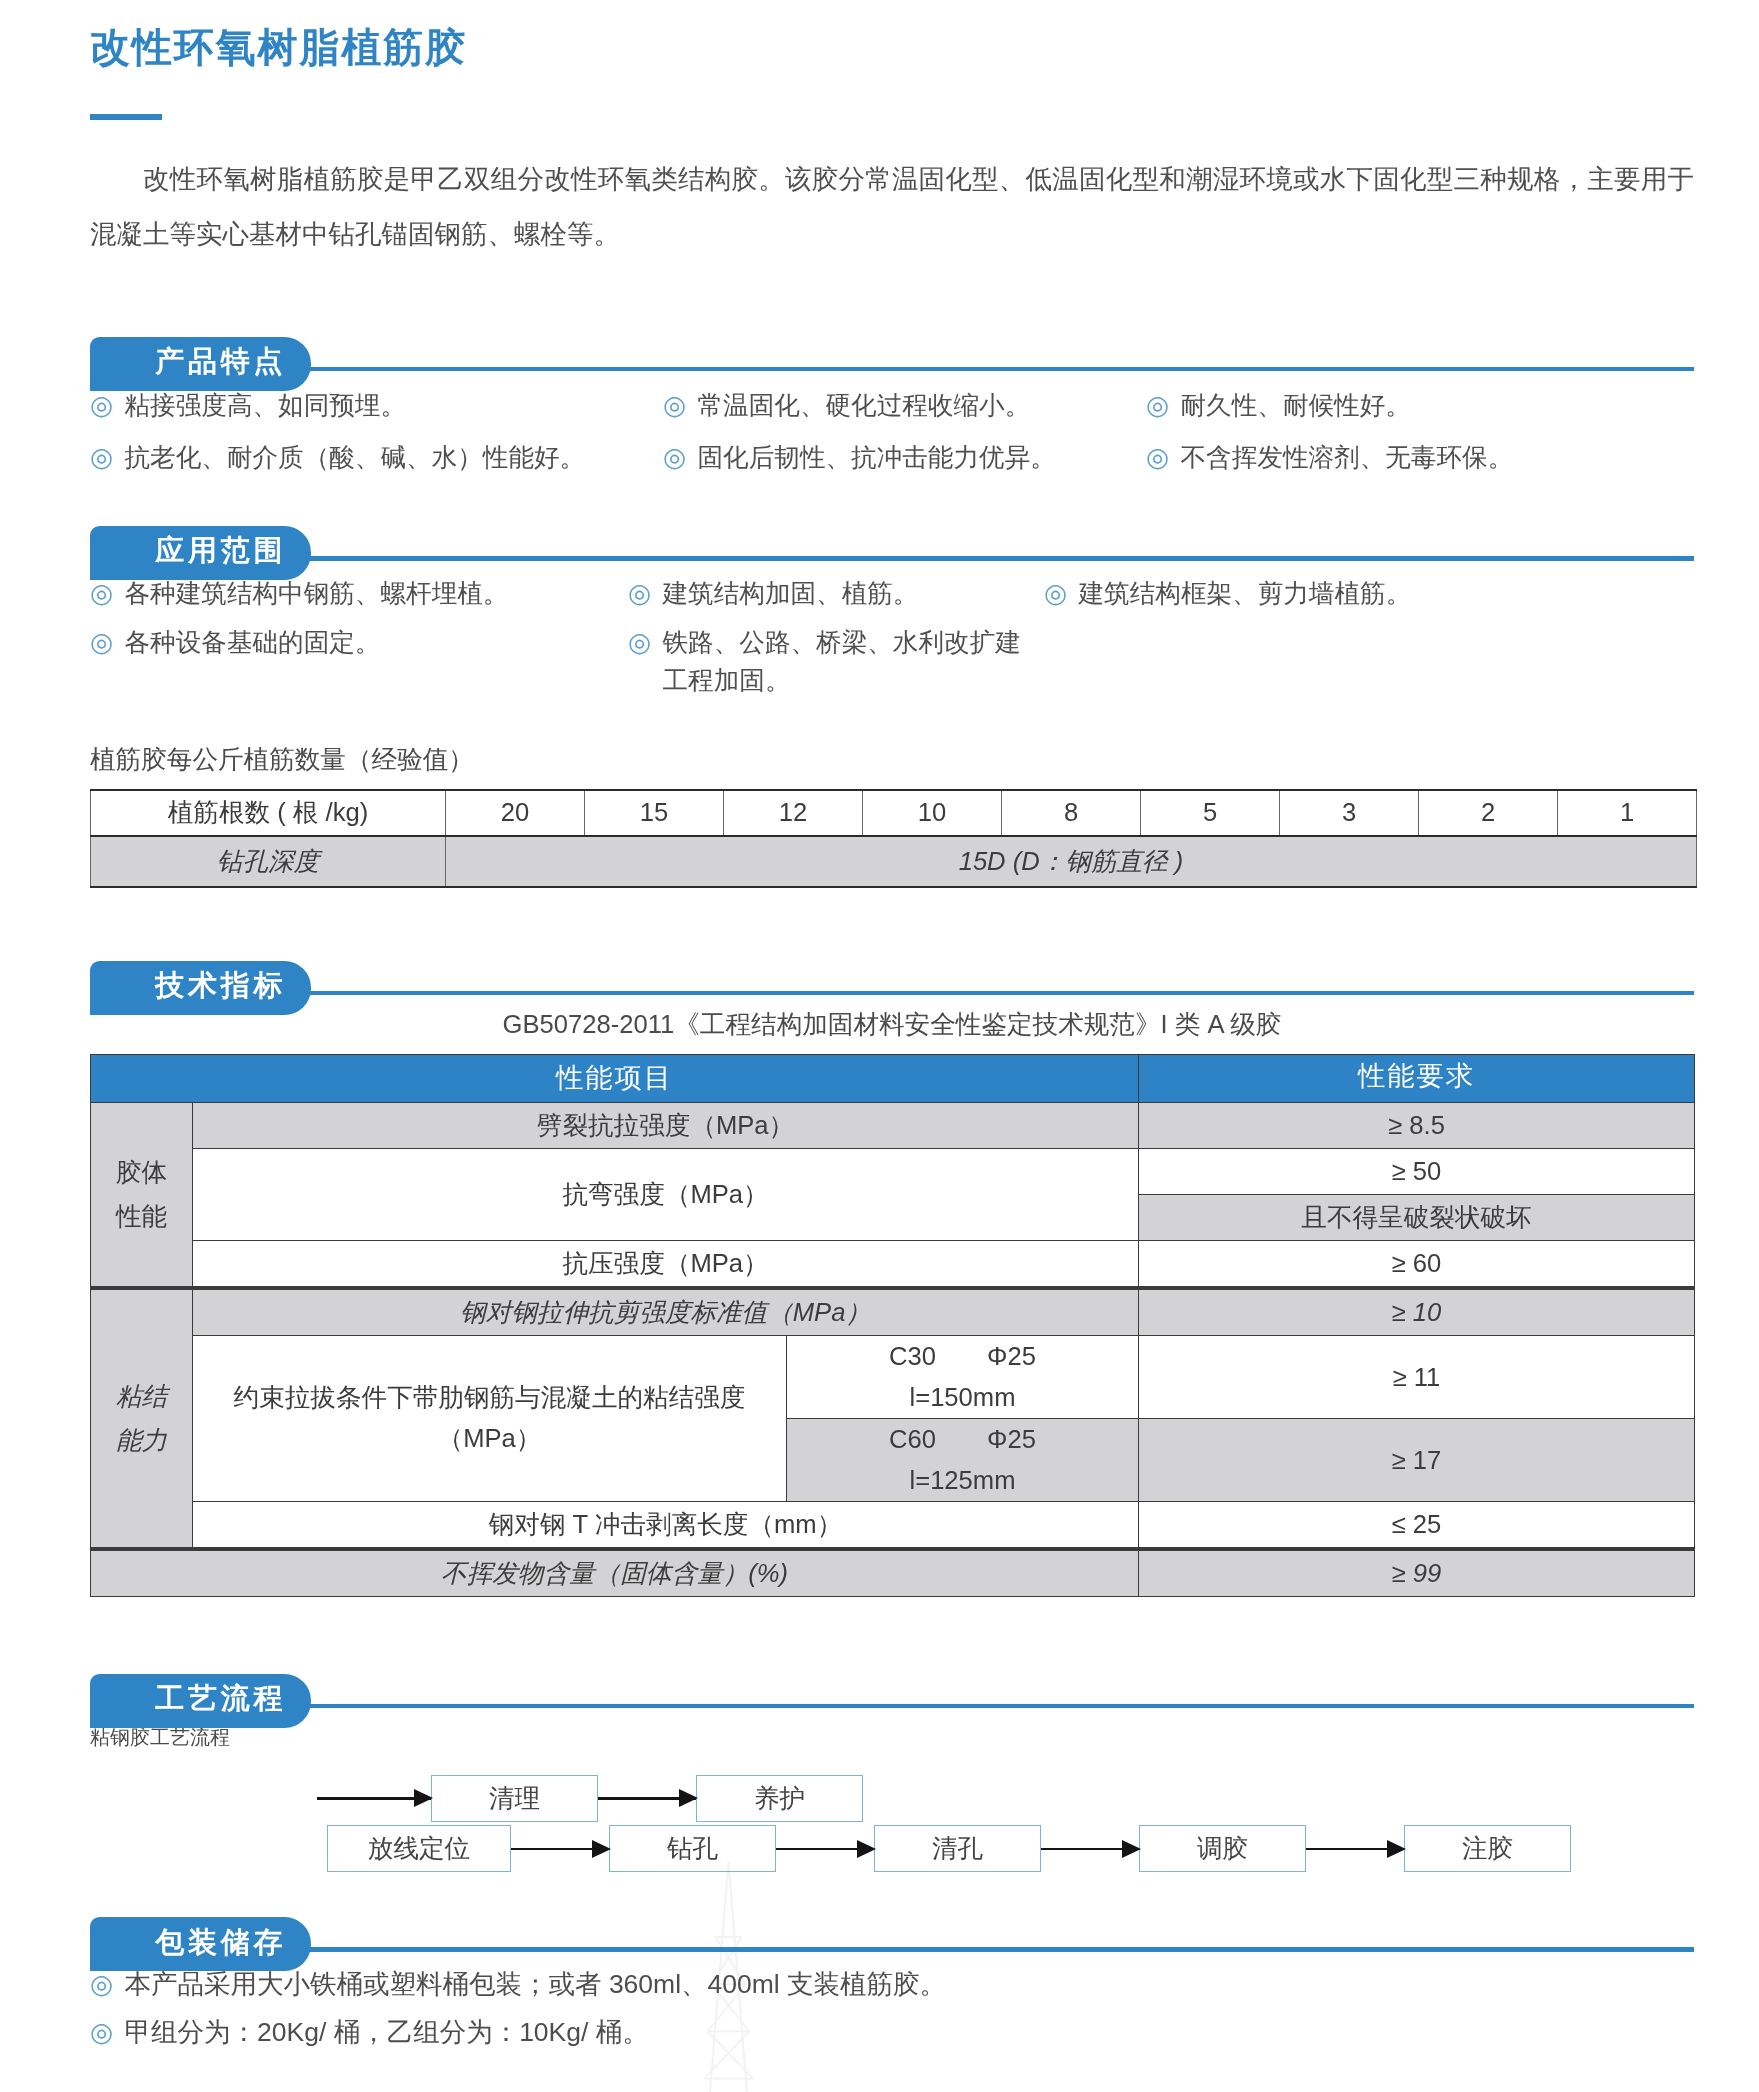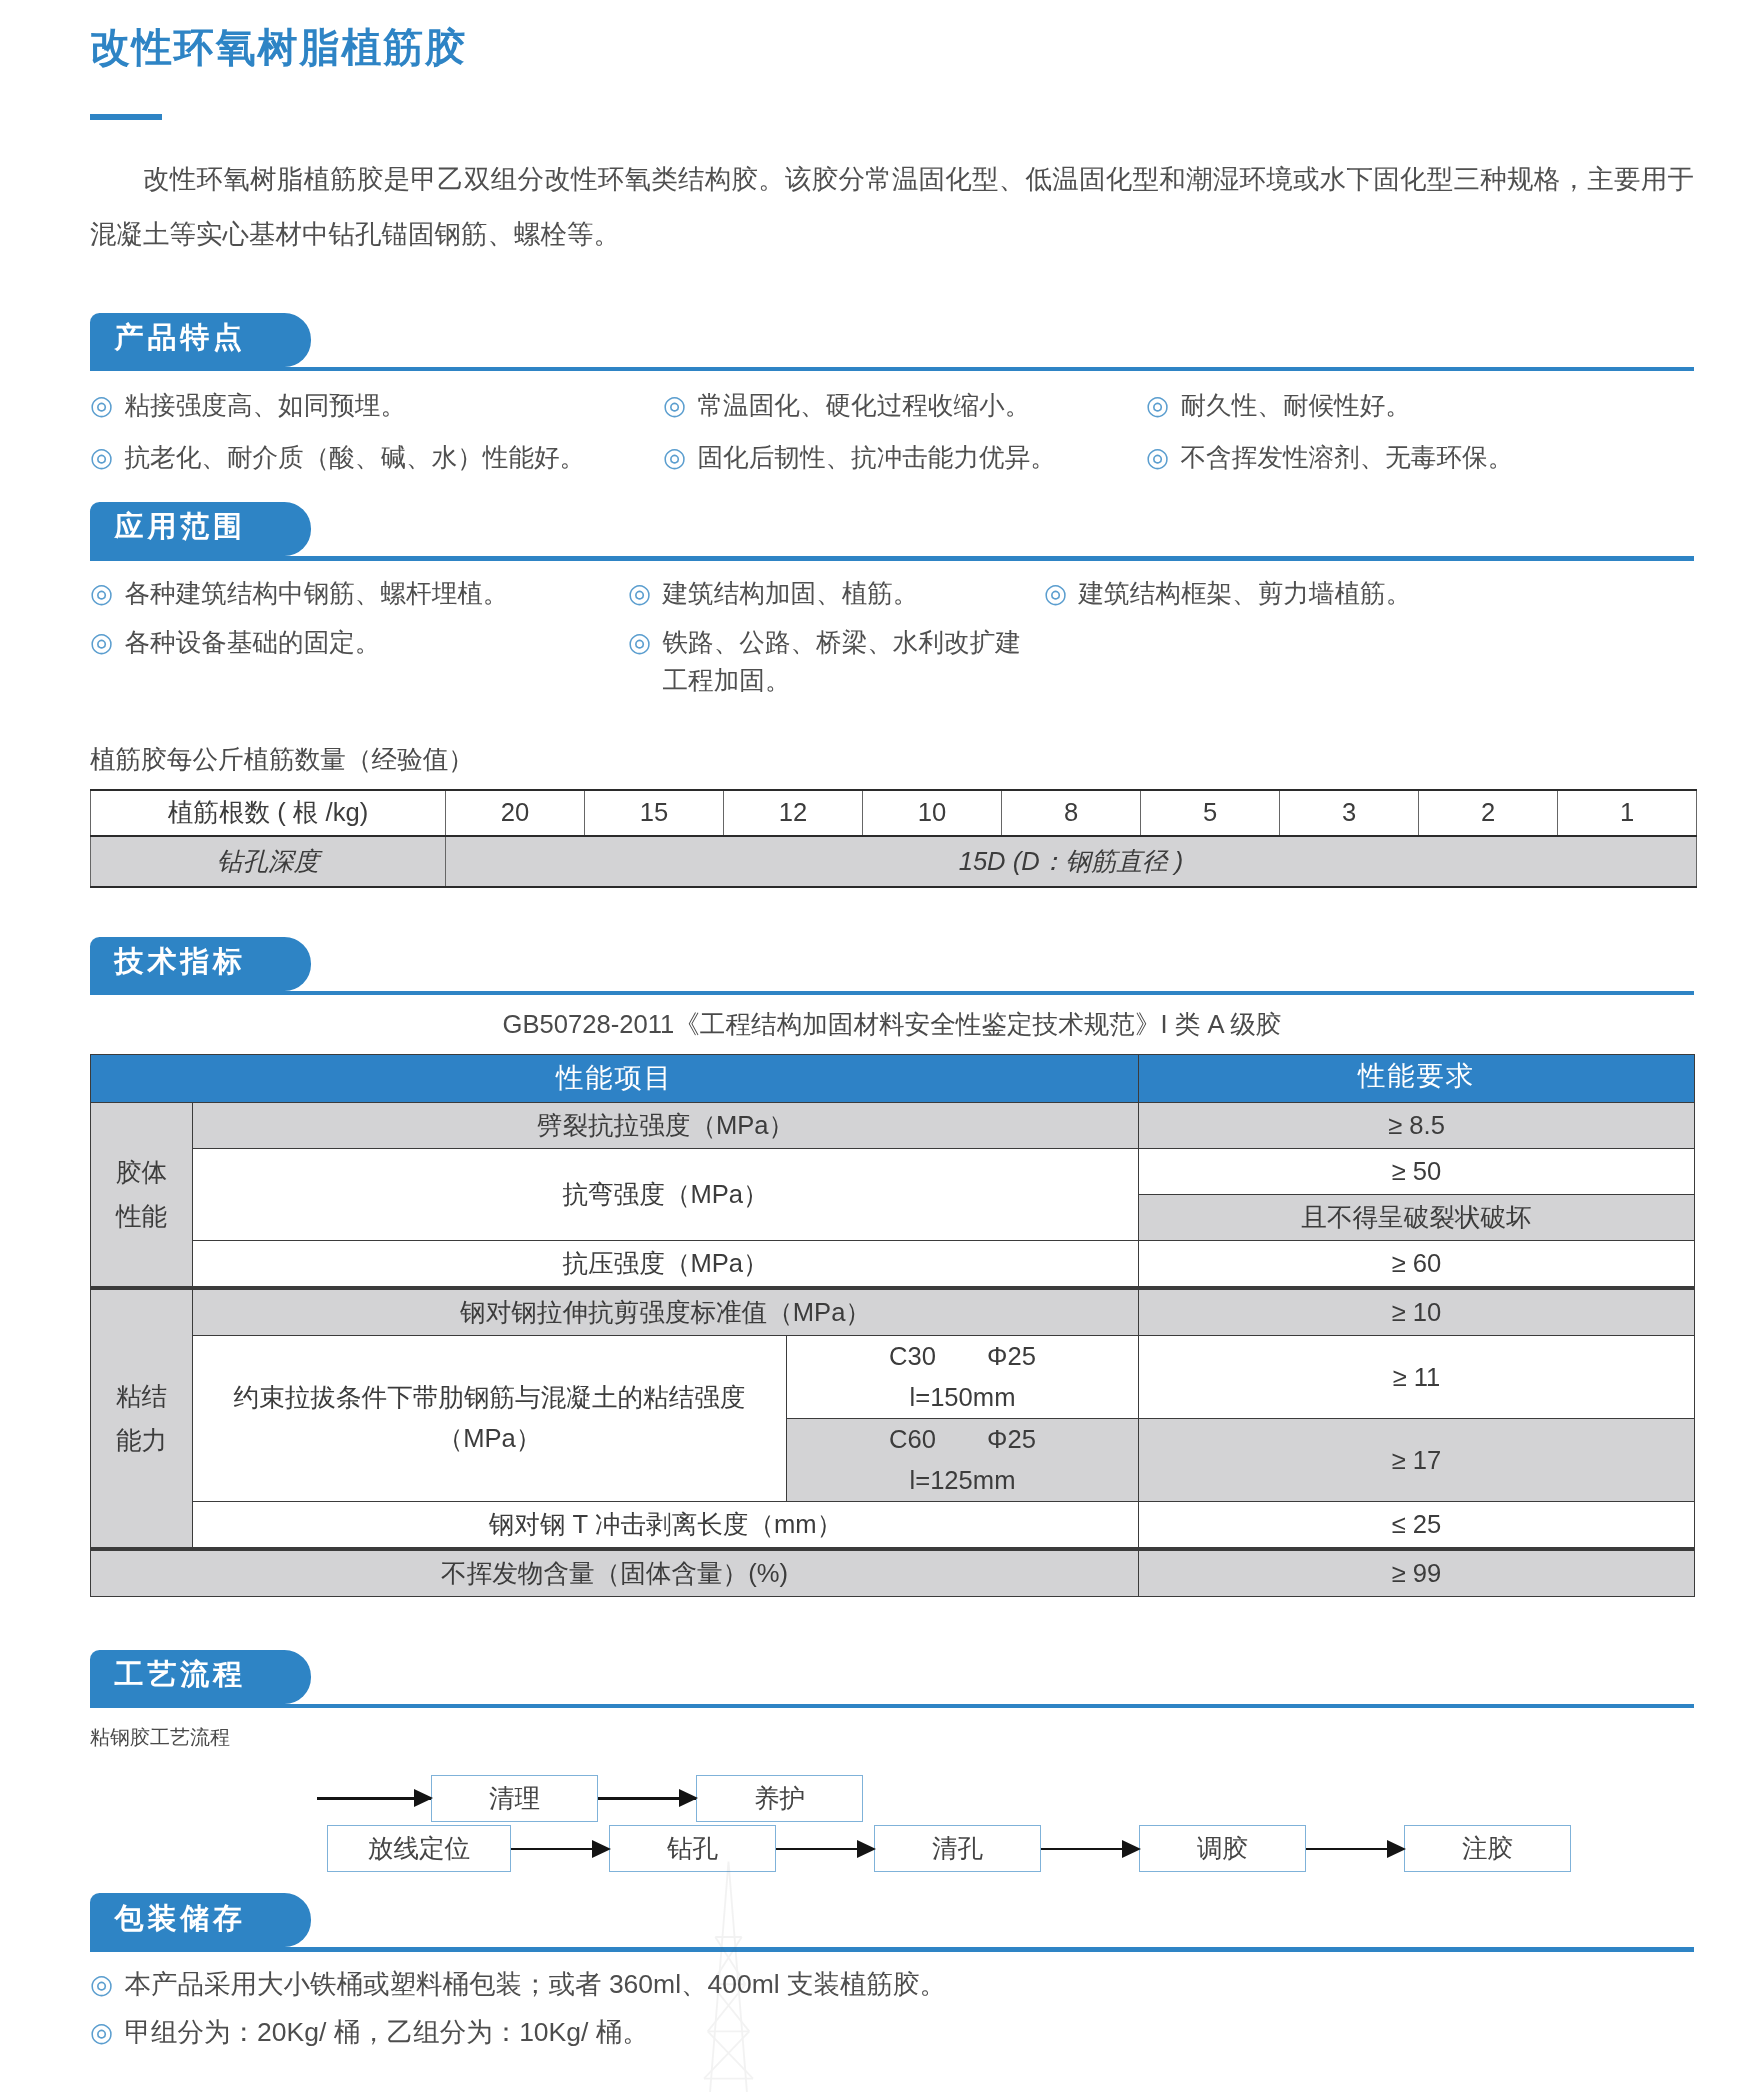--- a/index.html
+++ b/index.html
@@ -25,24 +25,24 @@
 
   .intro{
     margin-top:32px;font-size:26.5px;line-height:55px;color:#4f4f4f;
     text-indent:2em;text-align:justify;
   }
 
   
   .section{margin-top:0;}
   .section-bar{height:54px;position:relative;}
   .section-tab{
-    display:inline-flex;align-items:center;justify-content:flex-start;
+    display:inline-flex;align-items:center;justify-content:flex-end;
     min-width:221px;height:54px;box-sizing:border-box;padding:0 24.6px 3.8px 24.6px;
     background:var(--accent);color:#fff;font-size:29px;font-weight:bold;
-    letter-spacing:3.8px;border-radius:9.5px 26.5px 26.5px 0;
+    letter-spacing:3.8px;border-radius:9.5px 26.5px 26.5px 0;margin-top:24px;
   }
   .section-line{height:4.7px;background:var(--accent);}
 
   
   .bullets-grid{display:grid;margin-top:15px;row-gap:13.2px;font-size:25.6px;color:#4f4f4f;}
   .features-grid{grid-template-columns:573px 483px 1fr;}
   .apps-grid{grid-template-columns:538px 416px 1fr;margin-top:13.2px;row-gap:11.4px;}
   .bullet-item{display:flex;align-items:baseline;line-height:38px;}
   .bullet-glyph{color:#5b9ecf;margin-right:11.4px;font-size:26.5px;flex:0 0 auto;}
 
@@ -69,21 +69,21 @@
   table.tech td{
     border:1.9px solid #3b3b3b;border-left-width:0.9px;border-right-width:0.9px;
     padding:0;height:45px;line-height:38px;
   }
   table.tech tr.thead td{
     background:var(--table-header);color:#ffffff;font-size:27.4px;height:47px;
     letter-spacing:1.9px;
   }
   table.tech tr.thead td + td{border-left:0.9px solid #8fb8dc;font-family:Liberation Mono, monospace;}
   table.tech td.tall{height:81px;}
-  table.tech td.gsep{border-top-width:4.7px;}
+  table.tech td.gsep{border-top-width:4.7px;font-style:italic;}
   .vstack{width:62px;margin:0 auto;word-break:break-all;line-height:44px;}
   .two-line div{line-height:41px;}
 
   
   .flow-label{margin-top:11.4px;font-size:20px;color:#4a4a4a;line-height:34px;}
   .flow-row{display:flex;align-items:center;}
   .flow-row1{margin:3.8px 0 0 237px;}
   .flow-row2{margin:21px 0 0 227px;}
   .flow-box{
     box-sizing:border-box;border:1.9px solid #7fb2d9;background:#fff;height:47px;

